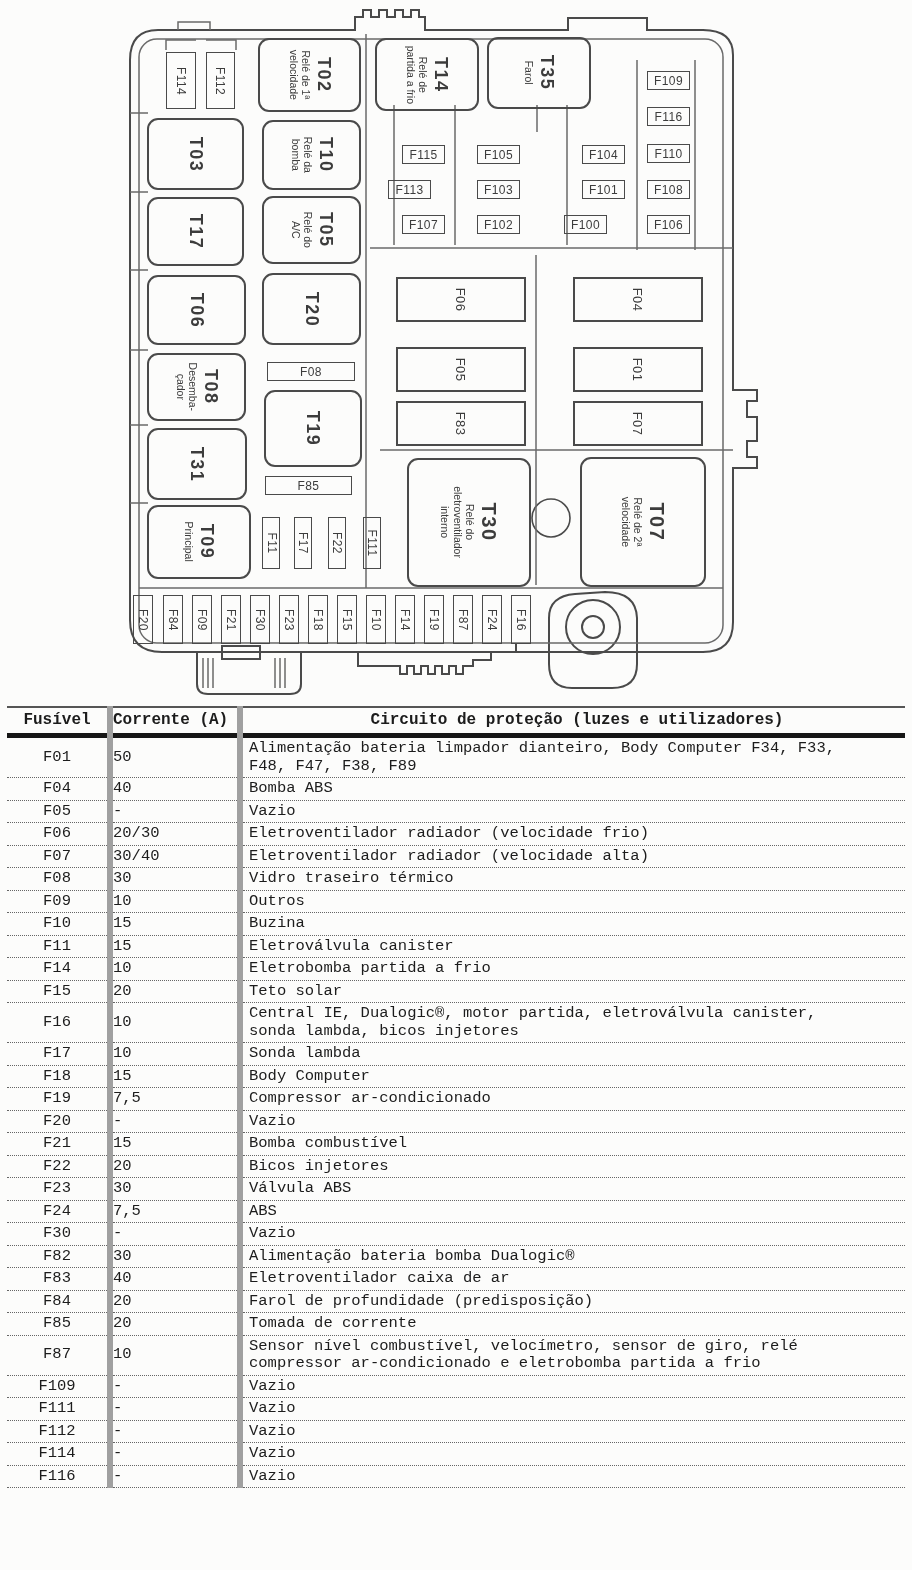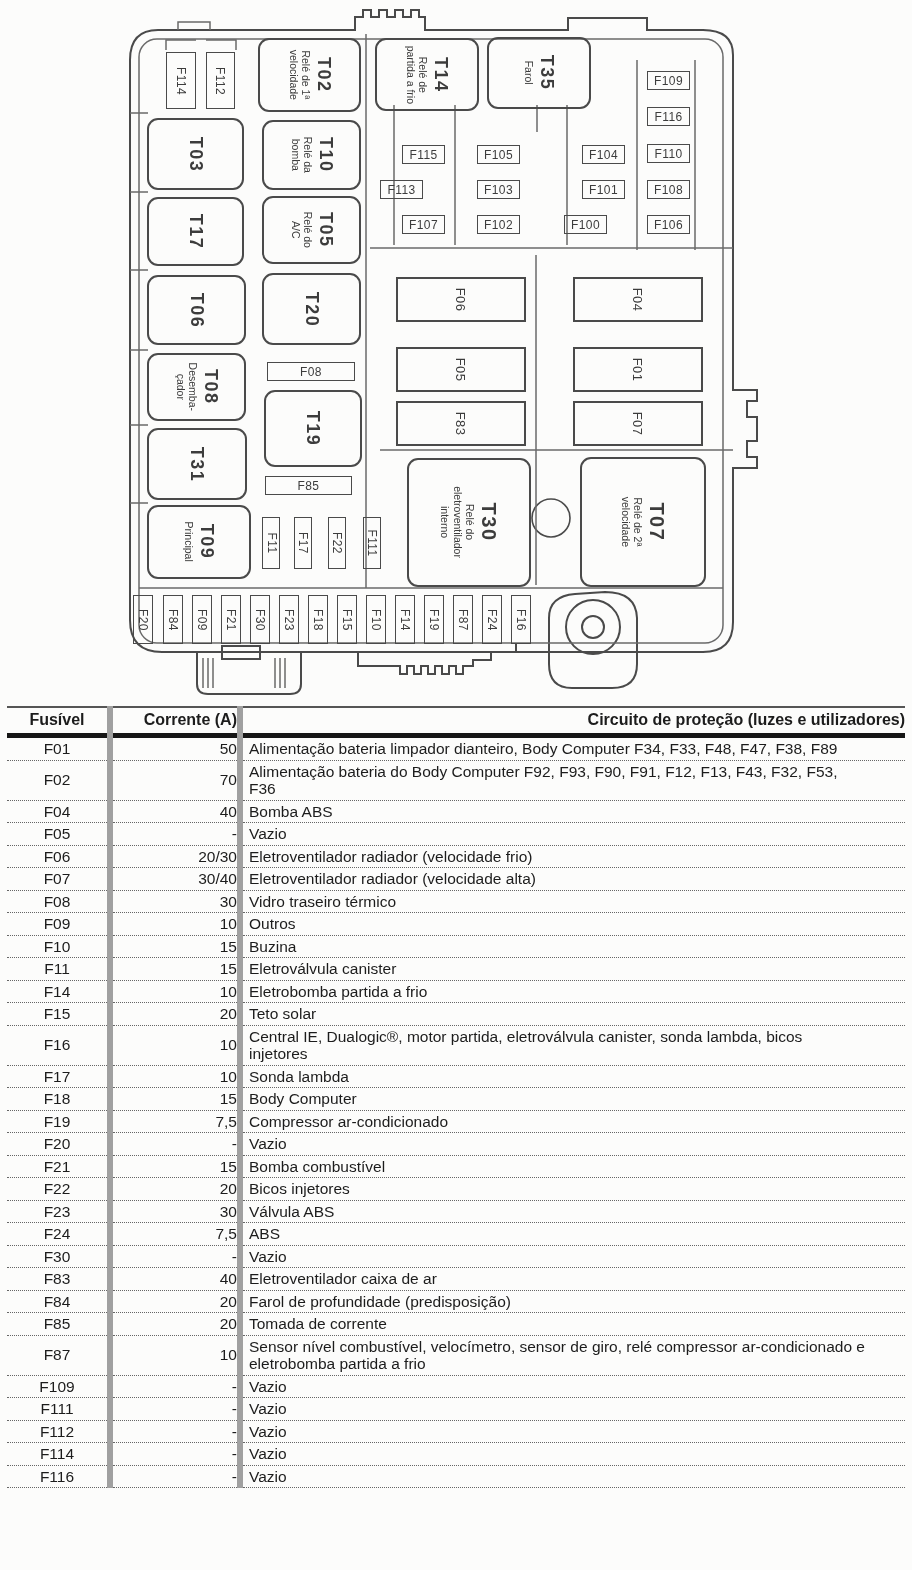--- a/index.html
+++ b/index.html
@@ -15,28 +15,28 @@
   .sub{font-size:10.5px;line-height:1.18;color:#3c3c3c;}
   .vfuse,.wfuse{position:absolute;border:1.5px solid #4a4a4a;
     display:flex;align-items:center;justify-content:center;}
   .wfuse{border-width:2px;}
   .vfuse span,.wfuse span{transform:rotate(90deg);font-size:12px;letter-spacing:.4px;
     color:#3c3c3c;white-space:nowrap;}
   .wfuse span{font-size:13px;}
   .hfuse,.bfuse{position:absolute;border:1.5px solid #4a4a4a;display:flex;align-items:center;
     justify-content:center;font-size:12px;letter-spacing:.4px;color:#3c3c3c;}
   
-  table{border-collapse:collapse;table-layout:fixed;width:898px;margin:4px 0 0 7px;}
+  table{border-collapse:collapse;table-layout:fixed;width:898px;margin:4px 0 0 7px;font-family:Liberation Mono, monospace;}
   thead tr{border-top:2px solid #555;border-bottom:5px solid #161616;}
   th{font-size:16px;font-weight:bold;color:#1c1c1c;padding:3px 0 4px;text-align:center;}
-  th.c3{text-align:right;padding-left:6px;}
+  th.c3{text-align:center;padding-left:6px;}
   tbody tr{border-bottom:1px dotted #666;}
   td{font-size:15.5px;line-height:17.5px;color:#1c1c1c;padding:2px 0;vertical-align:middle;}
   .c1{text-align:center;border-right:6px solid #a0a0a0;}
-  .c2{text-align:right;border-right:6px solid #a0a0a0;}
+  .c2{text-align:left;border-right:6px solid #a0a0a0;}
   td.c3{text-align:left;padding-left:6px;padding-right:40px;}
 </style>
 </head>
 <body>
 
 <div id="diagram">
   <svg width="912" height="702" viewBox="0 0 912 702">
     <g fill="none" stroke="#4a4a4a" stroke-width="2">
       <path d="M158,30 L355,30 L355,17 h8 v-7 h8 v7 h8 v-7 h8 v7 h8 v-7 h8 v7 h8 v-7 h8 v7 h6 v13
                L568,30 L568,18 L647,18 L647,30 L703,30 Q733,30 733,55
@@ -153,21 +153,21 @@
   <div class="vfuse" style="left:166px;top:52px;width:28px;height:55px">
       <span>F114</span>
     </div>
   <div class="vfuse" style="left:206px;top:52px;width:27px;height:55px">
       <span>F112</span>
     </div>
 
   <div class="hfuse" style="left:402px;top:145px;width:41px;height:17px">
       <span>F115</span>
     </div>
-  <div class="hfuse" style="left:380px;top:180px;width:41px;height:17px">
+  <div class="hfuse" style="left:388px;top:180px;width:41px;height:17px">
       <span>F113</span>
     </div>
   <div class="hfuse" style="left:402px;top:215px;width:41px;height:17px">
       <span>F107</span>
     </div>
   <div class="hfuse" style="left:477px;top:145px;width:41px;height:17px">
       <span>F105</span>
     </div>
   <div class="hfuse" style="left:477px;top:180px;width:41px;height:17px">
       <span>F103</span>
@@ -297,25 +297,20 @@
     </tr>
   </thead>
   <tbody>
 
       <tr>
         <td class="c1">F01</td>
         <td class="c2">50</td>
         <td class="c3">Alimentação bateria limpador dianteiro, Body Computer F34, F33, F48, F47, F38, F89</td>
       </tr>
 
-      <tr>
-        <td class="c1">F02</td>
-        <td class="c2">70</td>
-        <td class="c3">Alimentação bateria do Body Computer F92, F93, F90, F91, F12, F13, F43, F32, F53, F36</td>
-      </tr>
 
 
       <tr>
         <td class="c1">F04</td>
         <td class="c2">40</td>
         <td class="c3">Bomba ABS</td>
       </tr>
 
       <tr>
         <td class="c1">F05</td>
@@ -425,20 +420,25 @@
         <td class="c3">ABS</td>
       </tr>
 
       <tr>
         <td class="c1">F30</td>
         <td class="c2">-</td>
         <td class="c3">Vazio</td>
       </tr>
 
 
+      <tr>
+        <td class="c1">F82</td>
+        <td class="c2">30</td>
+        <td class="c3">Alimentação bateria bomba Dualogic®</td>
+      </tr>
 
       <tr>
         <td class="c1">F83</td>
         <td class="c2">40</td>
         <td class="c3">Eletroventilador caixa de ar</td>
       </tr>
 
       <tr>
         <td class="c1">F84</td>
         <td class="c2">20</td>

